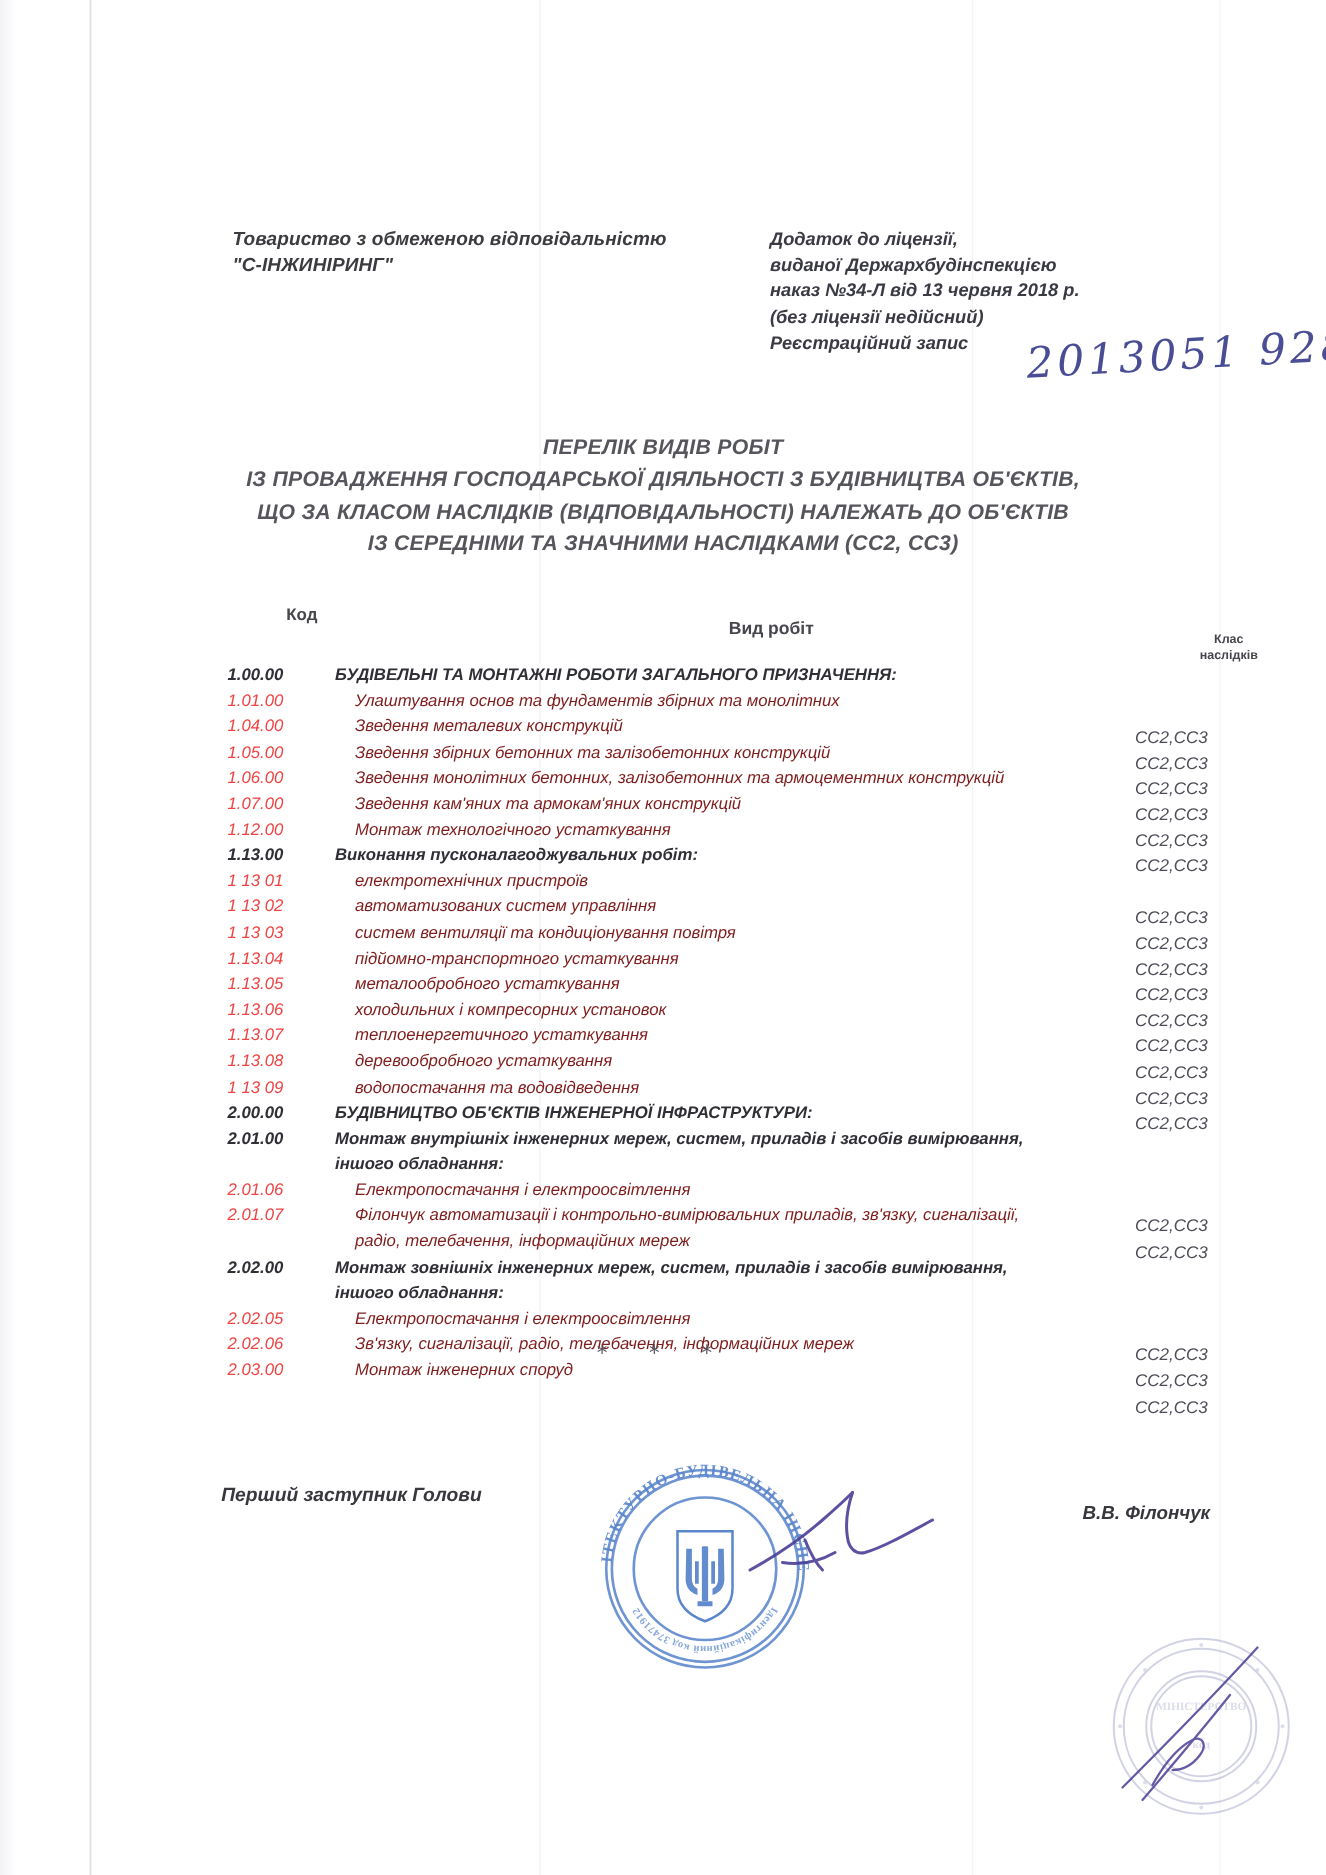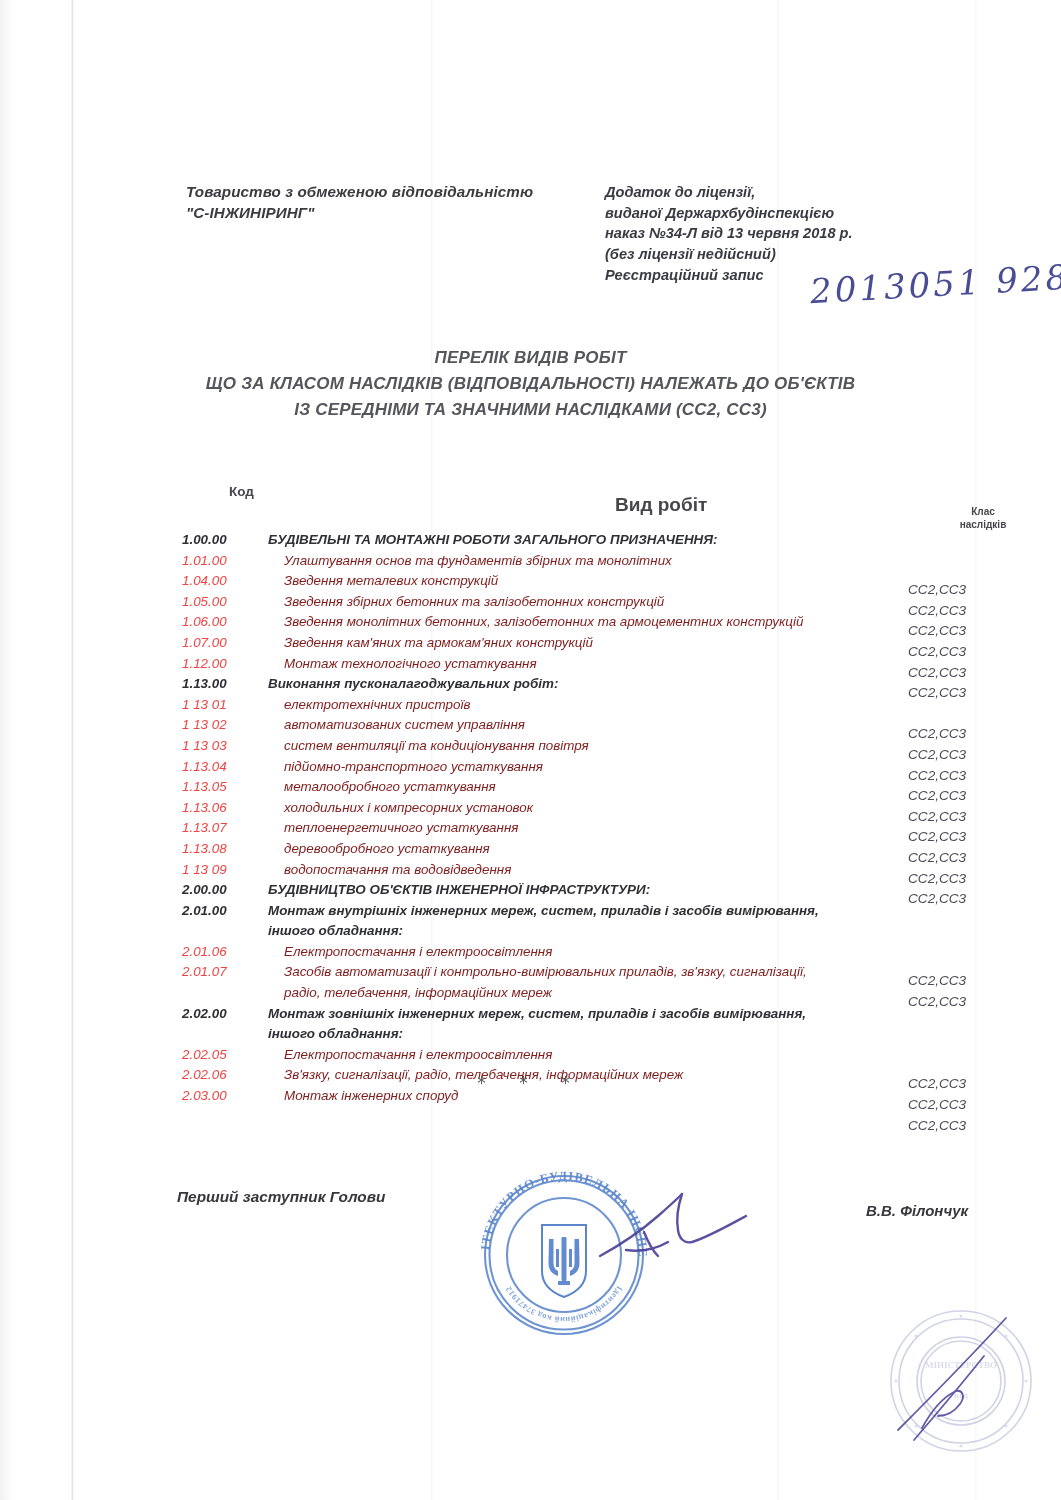--- a/index.html
+++ b/index.html
@@ -55,21 +55,21 @@
   .hdr-left {
     width: 400px;
     font-style: italic;
     font-weight: bold;
     font-size: 15.2px;
     line-height: 1.35;
     color: #3b3b40;
     letter-spacing: .1px;
   }
   .hdr-right {
-    margin-left: 19px;
+    margin-left: 30px;
     font-style: italic;
     font-weight: bold;
     font-size: 14.6px;
     line-height: 1.42;
     color: #3a3a44;
     position: relative;
     white-space: nowrap;
   }
   .hdr-right .reg-row {
     display: inline-block;
@@ -122,23 +122,22 @@
     top: 0;
     font-weight: bold;
     font-size: 13.5px;
     color: #46464d;
   }
   .ch-kind {
     position: absolute;
     left: 583px;
     top: 10px;
     font-weight: bold;
-    font-size: 19px;
+    font-size: 14px;
     color: #46464d;
-    margin-left: 32px;
   }
   .ch-class {
     position: absolute;
     left: 938px;
     top: 22px;
     font-weight: bold;
     font-size: 10px;
     line-height: 1.28;
     color: #46464d;
     text-align: center;
@@ -294,20 +293,21 @@
       <div>виданої Держархбудінспекцією</div>
       <div>наказ №34-Л від 13 червня 2018 р.</div>
       <div>(без ліцензії недійсний)</div>
       <div class="reg-row">Реєстраційний запис</div>
       <div class="handwriting">2013051 928</div>
     </div>
   </div>
 
   <div class="title-block">
     <span class="t-main">ПЕРЕЛІК ВИДІВ РОБІТ</span>
+    <span class="t-main">ІЗ ПРОВАДЖЕННЯ ГОСПОДАРСЬКОЇ ДІЯЛЬНОСТІ З БУДІВНИЦТВА ОБ'ЄКТІВ,</span>
     <span class="t-main">ЩО ЗА КЛАСОМ НАСЛІДКІВ (ВІДПОВІДАЛЬНОСТІ) НАЛЕЖАТЬ ДО ОБ'ЄКТІВ</span>
     <span class="t-main">ІЗ СЕРЕДНІМИ ТА ЗНАЧНИМИ НАСЛІДКАМИ (СС2, СС3)</span>
   </div>
 
   <div class="tbl">
     <div class="col-head">
       <div class="ch-code">Код</div>
       <div class="ch-kind">Вид робіт</div>
       <div class="ch-class">
         <span>Клас</span><br>
@@ -415,21 +415,21 @@
           <span class="kind ind0 wide">іншого обладнання:</span>
           <span class="cls"></span>
         </div>
         <div class="row">
           <span class="code">2.01.06</span>
           <span class="kind ind1">Електропостачання і електроосвітлення</span>
           <span class="cls"></span>
         </div>
         <div class="row">
           <span class="code">2.01.07</span>
-          <span class="kind ind1">Засобів автоматизації і контрольно-вимірювальних приладів, зв'язку, сигналізації,</span>
+          <span class="kind ind1">Філончук автоматизації і контрольно-вимірювальних приладів, зв'язку, сигналізації,</span>
           <span class="cls">СС2,СС3</span>
         </div>
         <div class="row">
           <span class="code"></span>
           <span class="kind ind1">радіо, телебачення, інформаційних мереж</span>
           <span class="cls">СС2,СС3</span>
         </div>
         <div class="row section">
           <span class="code">2.02.00</span>
           <span class="kind ind0 wide">Монтаж зовнішніх інженерних мереж, систем, приладів і засобів вимірювання,</span>

